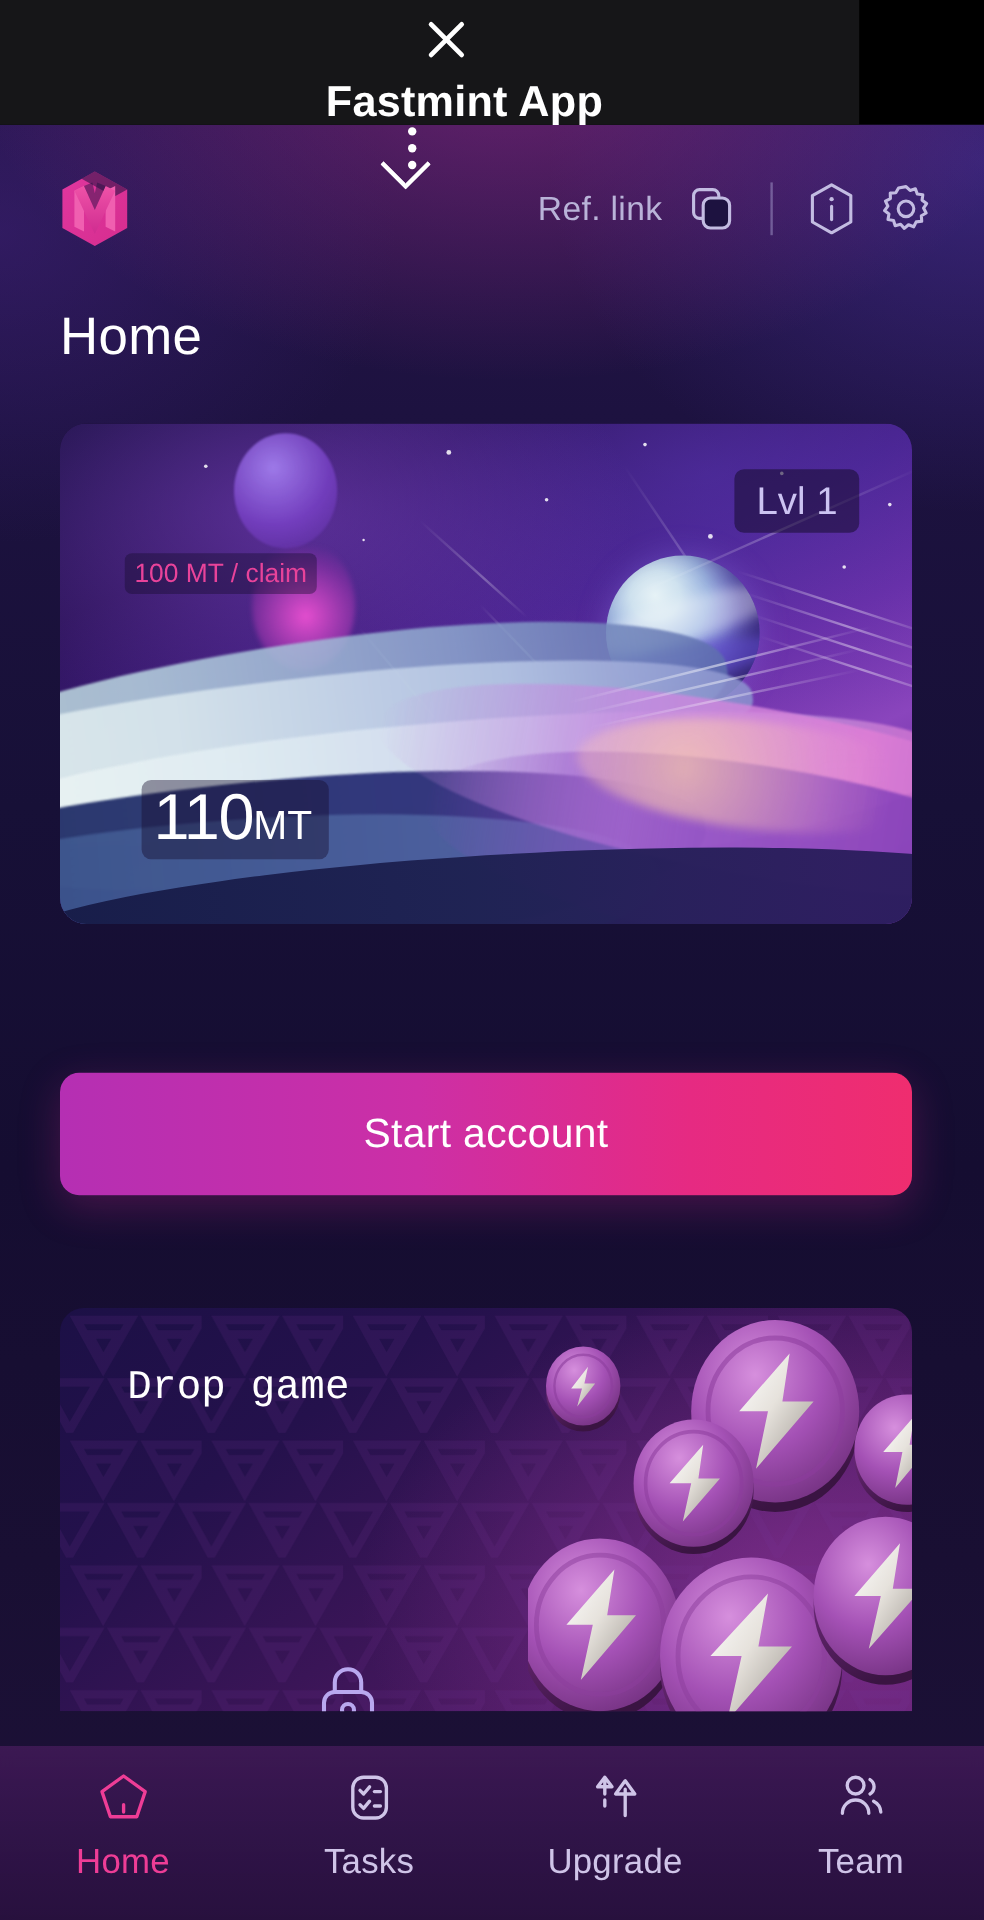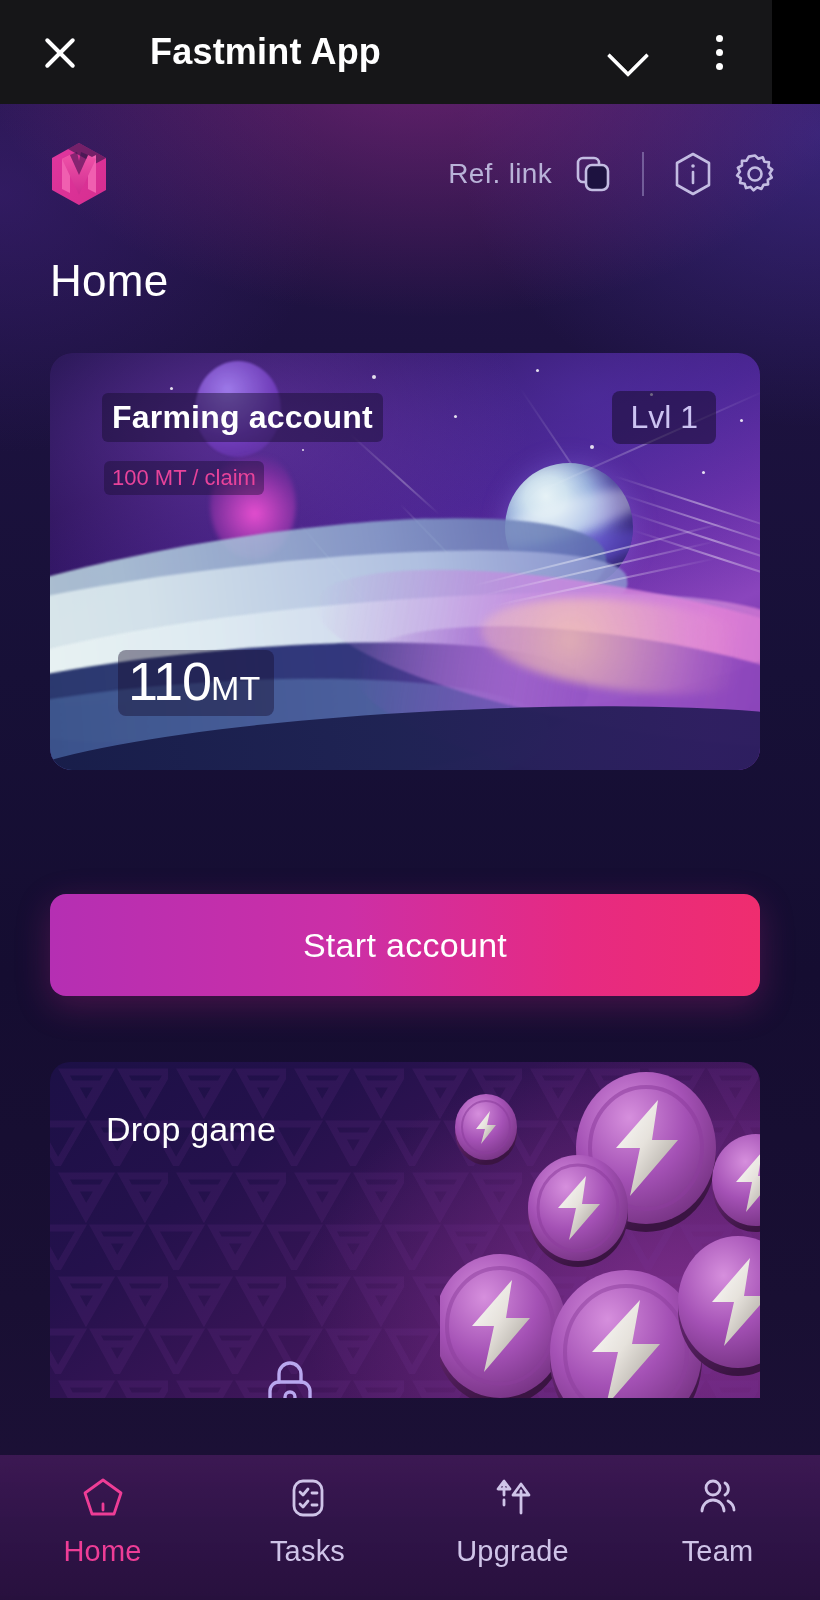--- a/index.html
+++ b/index.html
@@ -16,26 +16,27 @@
     position: relative;
     width: 820px;
     height: 1600px;
     overflow: hidden;
   }
 
   
   .tg-bar {
     position: absolute;
     top: 0; left: 0;
-    width: 772px;
+    width: 716px;
     height: 104px;
     background: #161618;
     display: flex;
     align-items: center;
     z-index: 50;
+    flex-direction: column;
   }
   .tg-close {
     width: 64px; height: 64px;
     margin-left: 28px;
     position: relative;
     flex: 0 0 auto;
   }
   .tg-close::before, .tg-close::after {
     content: "";
     position: absolute;
@@ -308,27 +309,28 @@
     font-family: "Liberation Sans", sans-serif;
     font-size: 34px;
     letter-spacing: .3px;
     cursor: pointer;
     box-shadow: 0 10px 34px rgba(200,40,140,.28);
   }
 
   
   .drop-card {
     position: absolute;
-    top: 958px; left: 50px;
+    top: 986px; left: 50px;
     width: 710px; height: 336px;
     border-radius: 20px 20px 0 0;
     overflow: hidden;
     background:
       radial-gradient(520px 360px at 88% 72%, rgba(150,56,160,.60) 0%, rgba(100,36,130,0) 72%),
       linear-gradient(145deg, #1c1046 0%, #24114c 28%, #3a1557 54%, #4d1a63 76%, #571d6c 100%);
+    font-family: Liberation Mono, monospace;
   }
   .drop-pattern {
     position: absolute; inset: 0;
     opacity: .5;
   }
   .drop-title {
     position: absolute;
     left: 56px; top: 48px;
     color: #fff;
     font-size: 34px;
@@ -485,21 +487,20 @@
           <div class="ribbon" style="left:260px;top:235px;width:620px;height:140px;background:linear-gradient(90deg,rgba(220,180,245,.0),#c68ae0 35%,#e07fd6 65%,#a85fc9);opacity:.85;transform:rotate(10deg);filter:blur(1px);"></div>
           <div class="ribbon" style="left:300px;top:285px;width:560px;height:150px;background:linear-gradient(90deg,rgba(160,110,210,0),#8e4fc4 40%,#7a38b4 80%);opacity:.8;transform:rotate(9deg);filter:blur(1px);"></div>
           <div class="ribbon" style="left:-60px;top:358px;width:900px;height:120px;background:linear-gradient(90deg,#151a45,#1d2050 45%,#2a1d5c 80%);opacity:.95;transform:rotate(-3deg);"></div>
           <div class="thinline" style="left:420px;top:200px;width:260px;transform:rotate(-14deg);opacity:.7;"></div>
           <div class="thinline" style="left:430px;top:214px;width:240px;transform:rotate(-13deg);opacity:.6;"></div>
           <div class="thinline" style="left:440px;top:228px;width:230px;transform:rotate(-12deg);opacity:.5;"></div>
           <div class="ribbon" style="left:430px;top:248px;width:300px;height:90px;background:radial-gradient(circle at 30% 50%, rgba(255,210,170,.75), rgba(255,180,200,.25) 55%, rgba(255,180,200,0) 80%);opacity:.9;transform:rotate(6deg);filter:blur(4px);"></div>
         </div>
       </div>
 
-      <div class="farm-label">Farming account</div>
       <div class="farm-claim">100 MT / claim</div>
       <div class="lvl-badge">Lvl 1</div>
       <div class="balance">
         <span class="balance-num">110</span>
         <span class="balance-unit">MT</span>
       </div>
     </div>
 
     <button class="start-btn">Start account</button>
 

